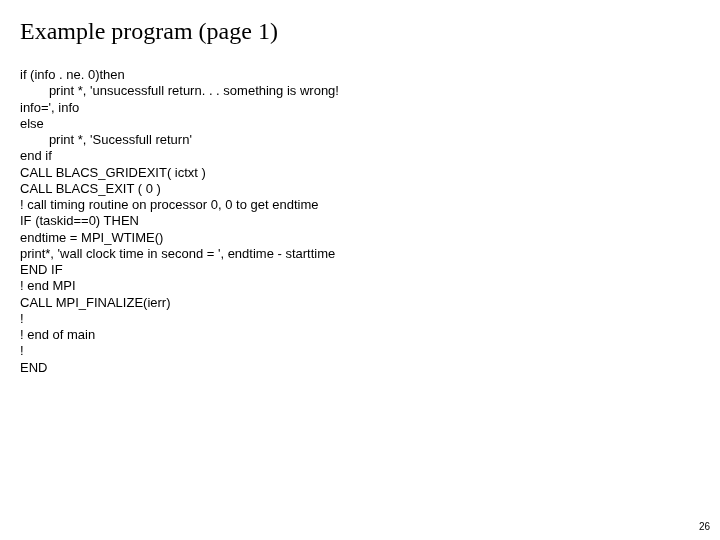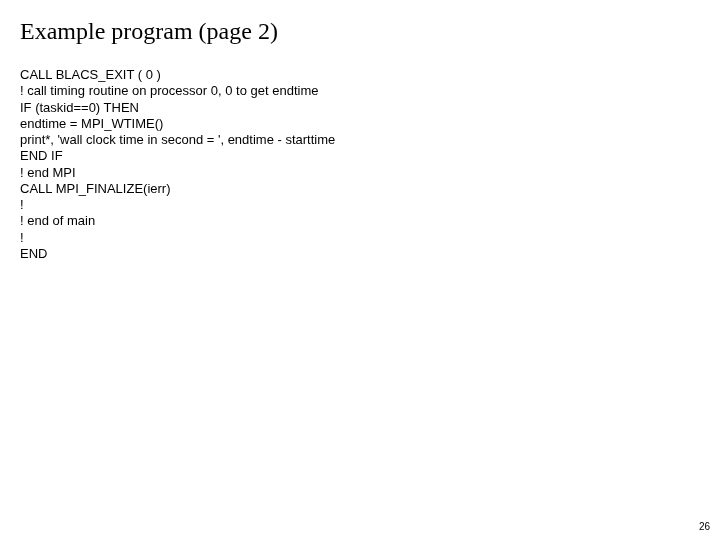--- a/index.html
+++ b/index.html
@@ -41,21 +41,28 @@
     font-family: Arial, Helvetica, sans-serif;
     font-size: 10px;
     color: #000;
     margin-left: 40px;
   }
 </style>
 </head>
 <body>
 
 <div class="slide">
-  <h1 class="title">Example program (page 2)</h1>
+  <h1 class="title">Example program (page 1)</h1>
+  <div class="code">if (info . ne. 0)then
+        print *, 'unsucessfull return. . . something is wrong!
+info=', info
+else
+        print *, 'Sucessfull return'
+end if
+CALL BLACS_GRIDEXIT( ictxt )</div>
   <div class="code block2">CALL BLACS_EXIT ( 0 )
 ! call timing routine on processor 0, 0 to get endtime
 IF (taskid==0) THEN
 endtime = MPI_WTIME()
 print*, 'wall clock time in second = ', endtime - starttime
 END IF
 ! end MPI
 CALL MPI_FINALIZE(ierr)
 !
 ! end of main

